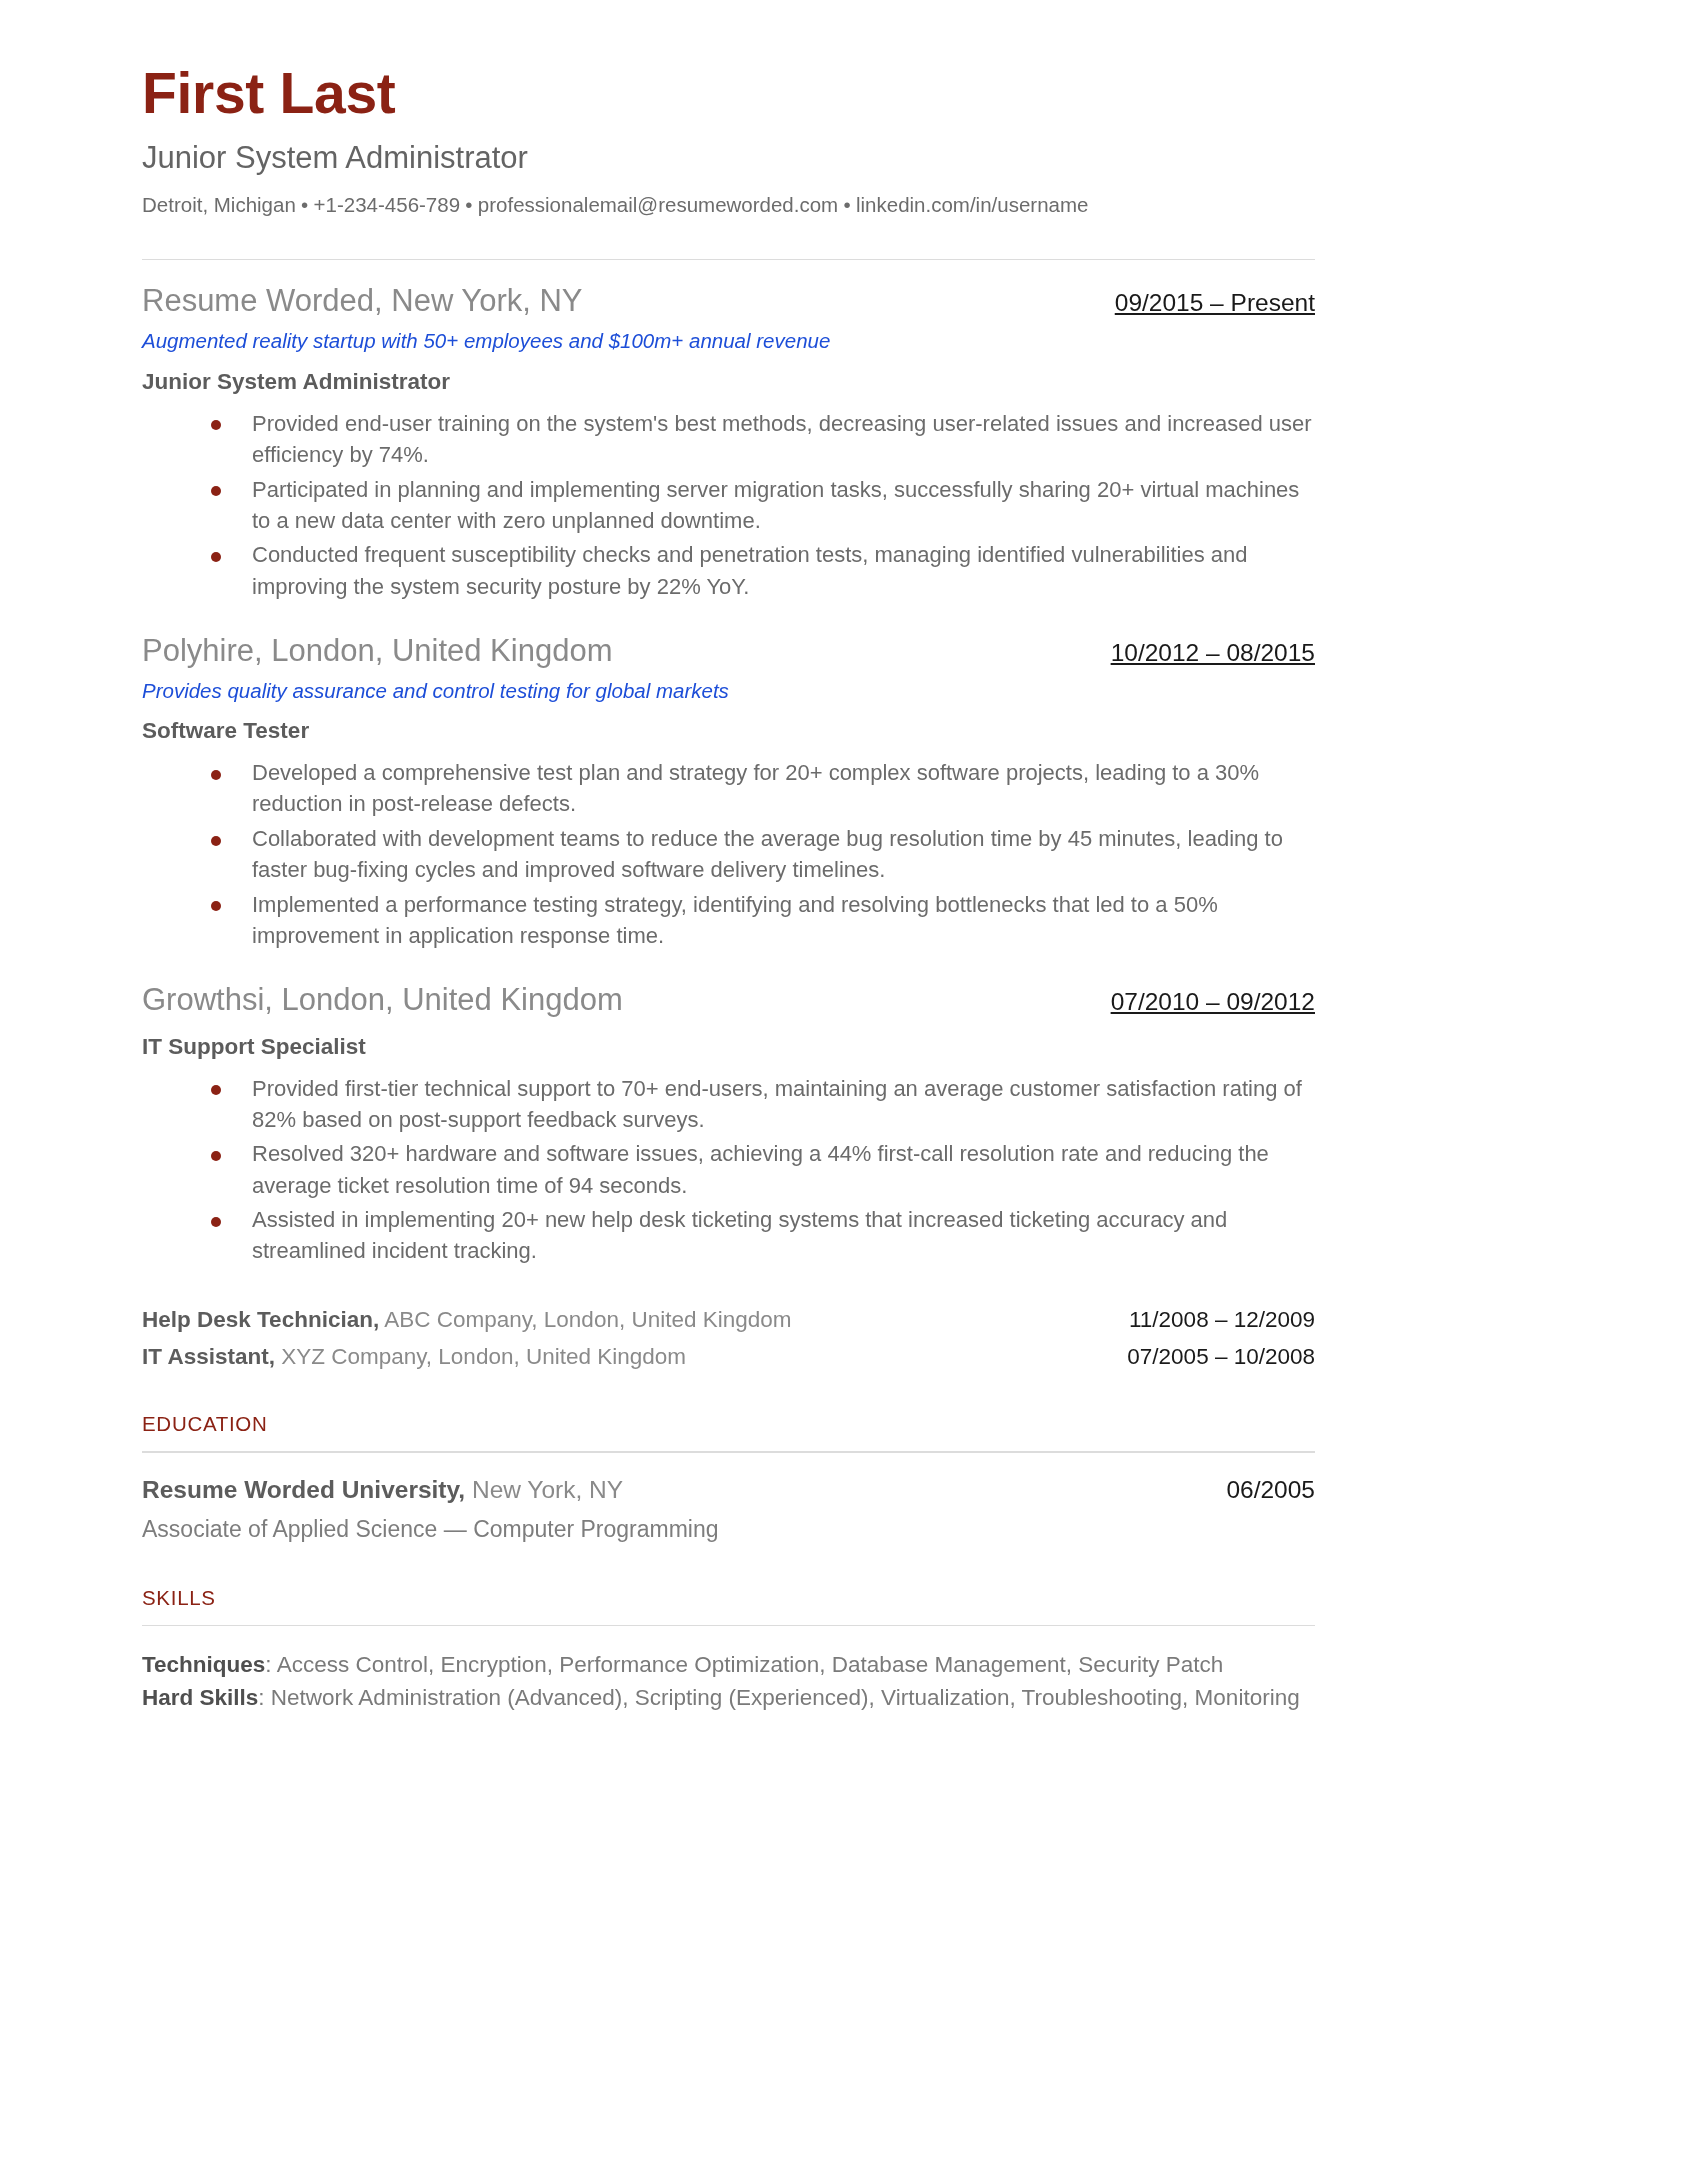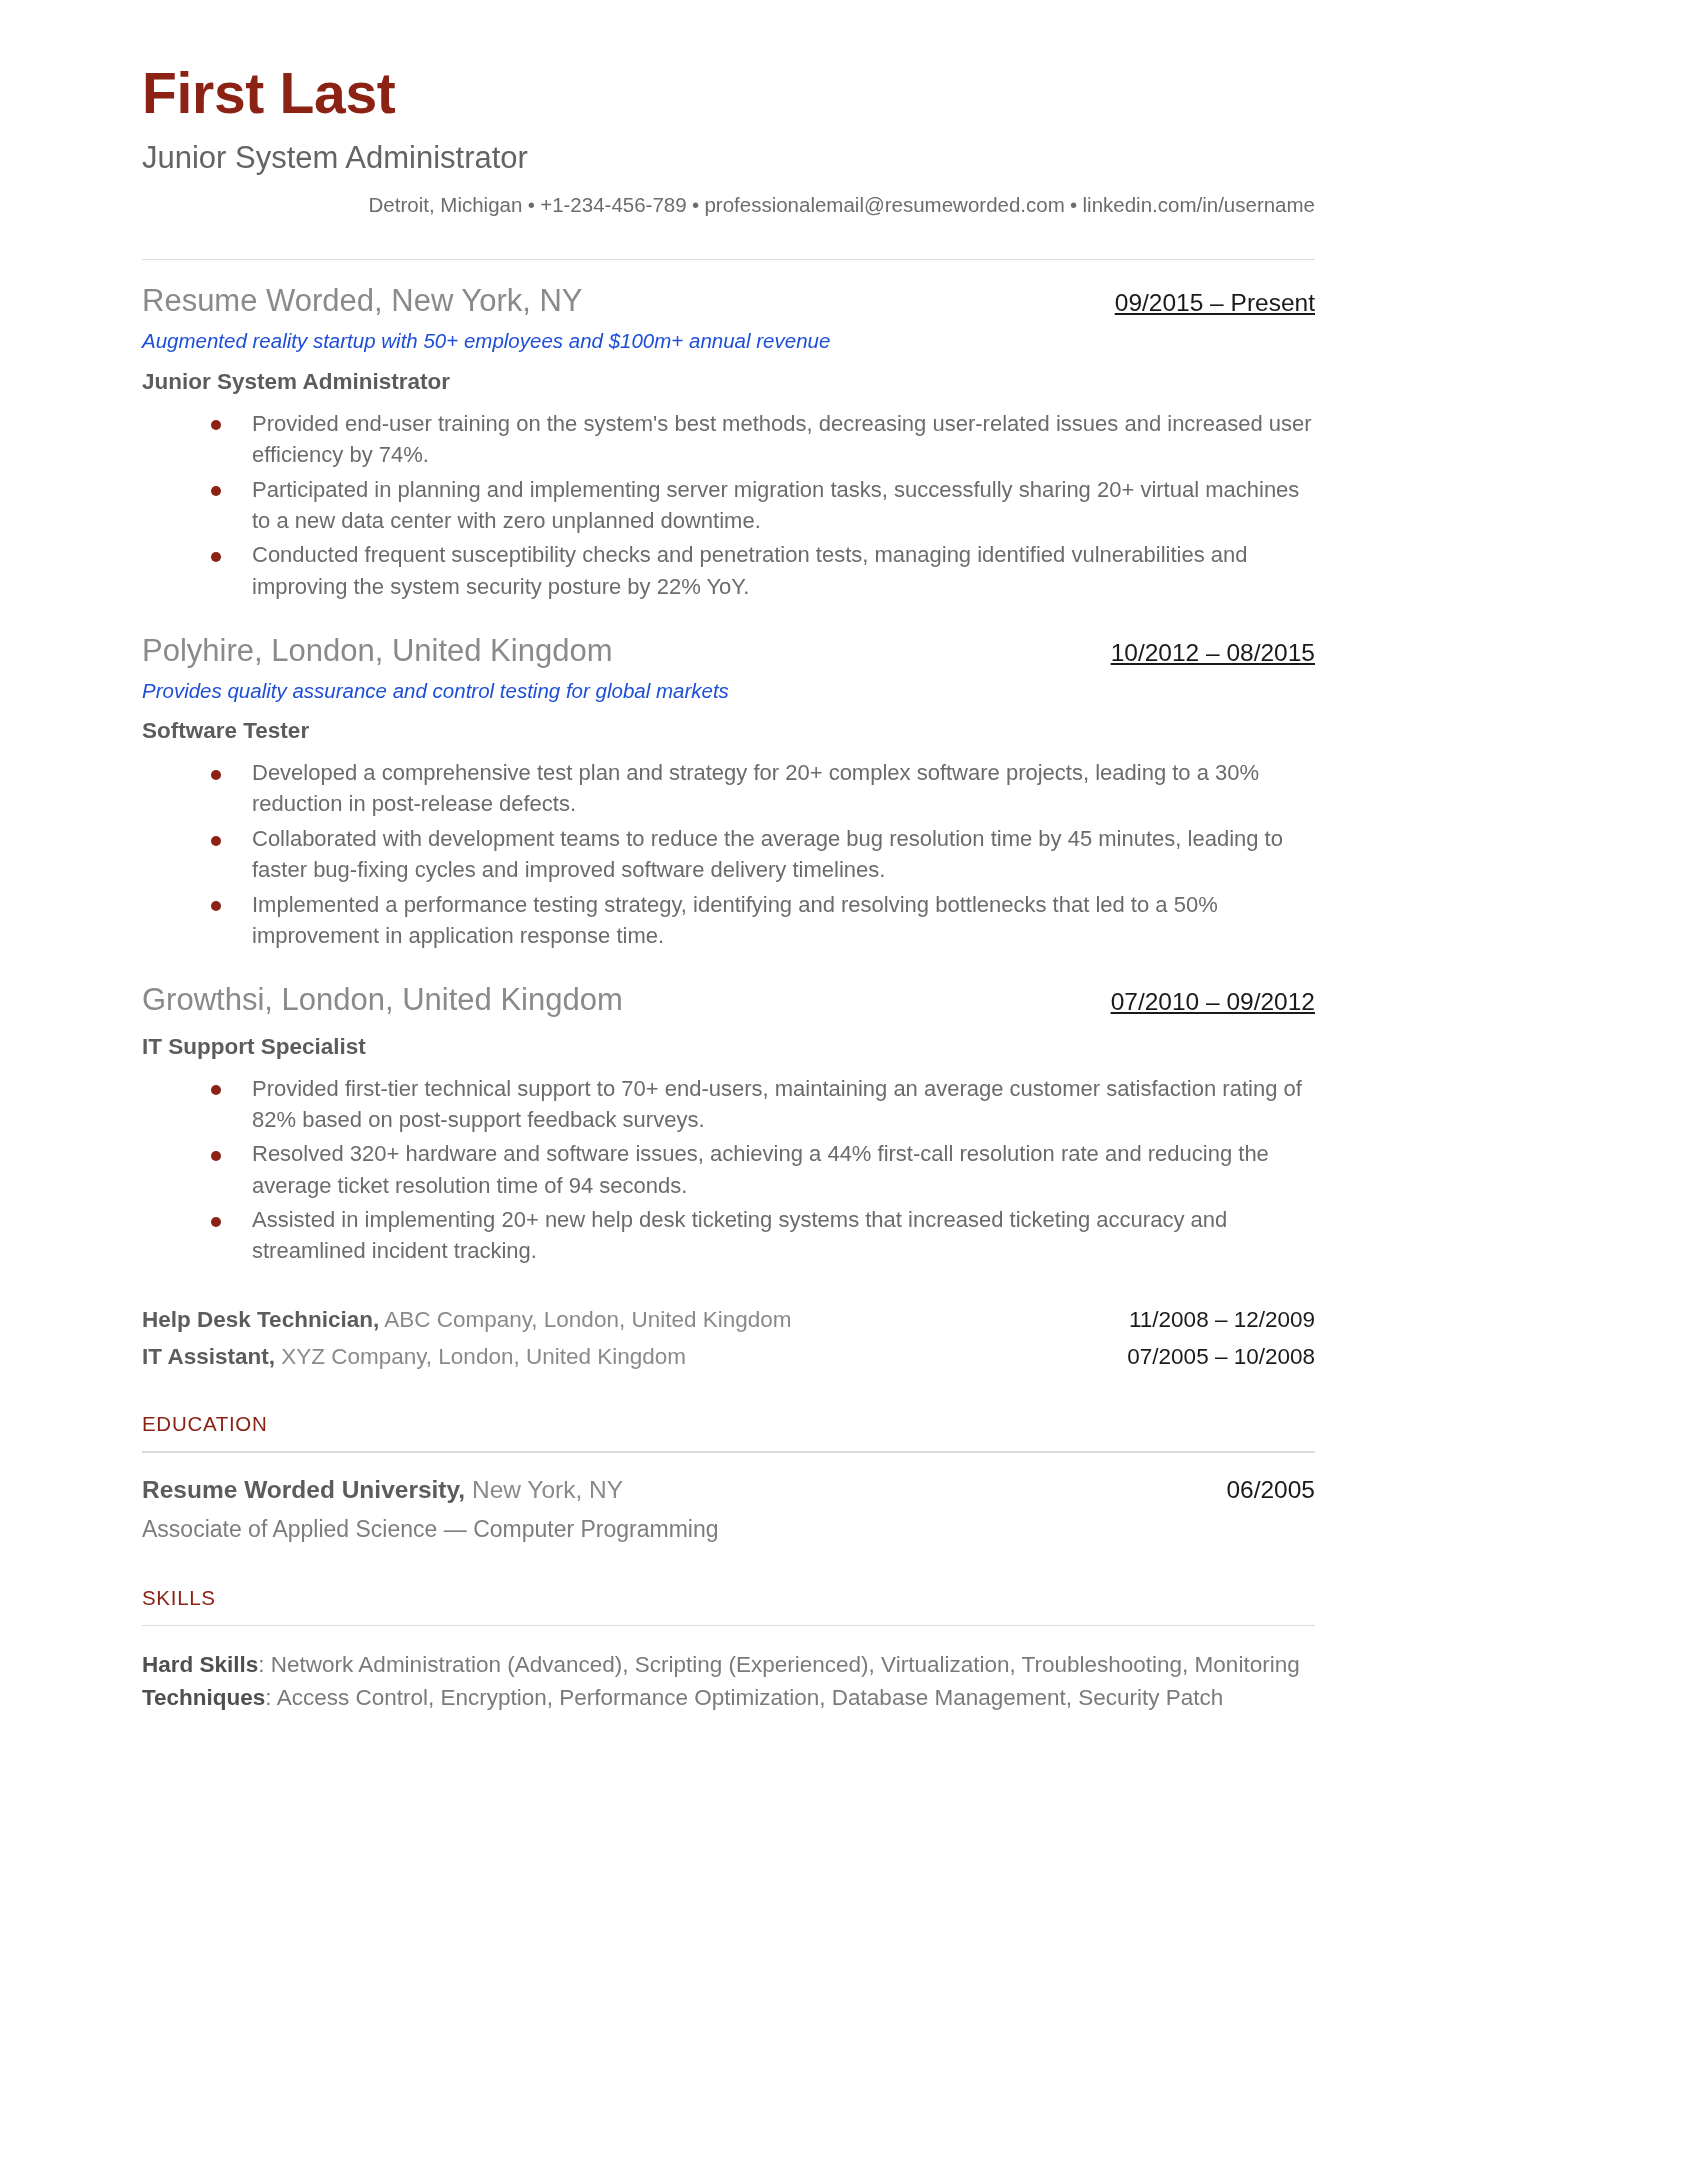--- a/index.html
+++ b/index.html
@@ -37,21 +37,20 @@
     color: #646464;
     line-height: 1.1;
     margin: 0 0 17px 0;
   }
   .contact {
     font-size: 20.5px;
     font-weight: 400;
     color: #6c6c6c;
     line-height: 1.25;
     margin: 0;
-    text-align: right;
   }
   .contact .sep {
     padding: 0 5.3px;
     color: #6c6c6c;
   }
 
   
   .section {
     margin-top: 41px;
   }
@@ -280,18 +279,18 @@
         <div class="edu-school"><b>Resume Worded University,</b><span> New York, NY</span></div>
         <div class="edu-date">06/2005</div>
       </div>
       <div class="edu-degree">Associate of Applied Science — Computer Programming</div>
     </div>
   </div>
 
   <div class="section">
     <div class="section-title">SKILLS</div>
     <div class="rule"></div>
+    <div class="skill-line"><b>Techniques</b><span>: </span><span>Access Control, Encryption, Performance Optimization, Database Management, Security Patch</span></div>
     <div class="skill-line"><b>Hard Skills</b><span>: </span><span>Network Administration (Advanced), Scripting (Experienced), Virtualization, Troubleshooting, Monitoring</span></div>
-    <div class="skill-line"><b>Techniques</b><span>: </span><span>Access Control, Encryption, Performance Optimization, Database Management, Security Patch</span></div>
   </div>
 
 </div>
 
 
 </body></html>

